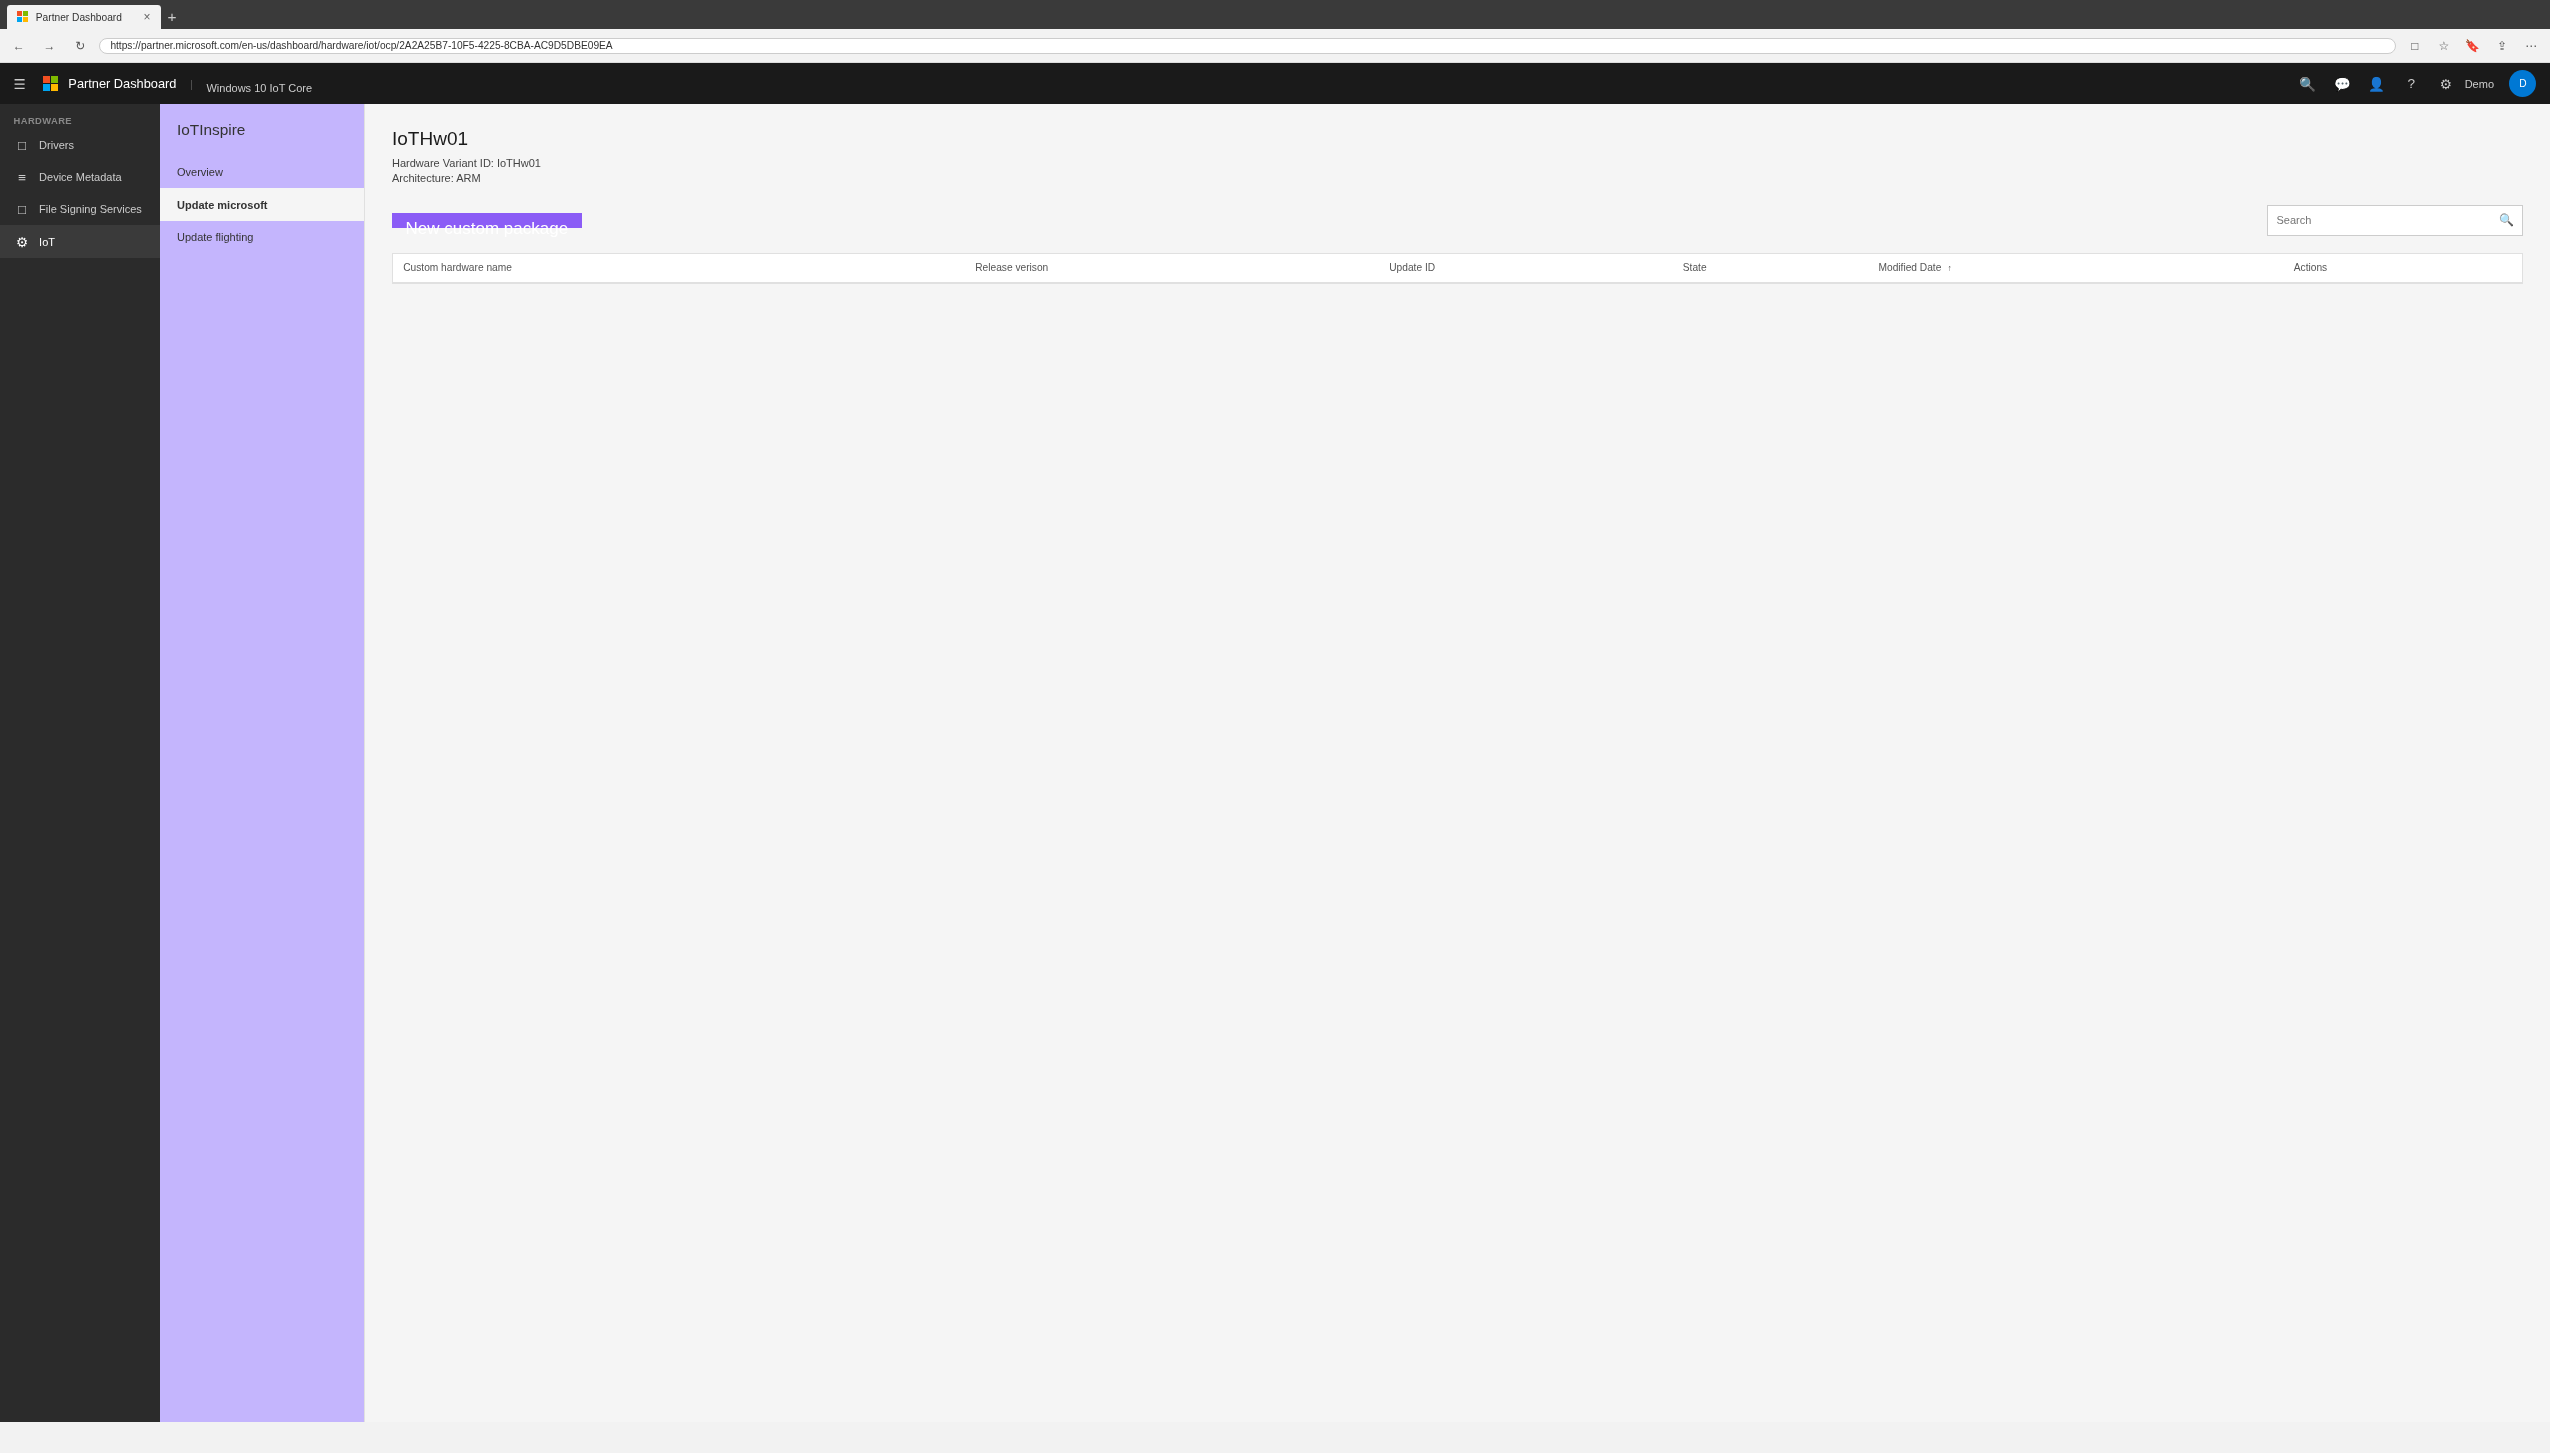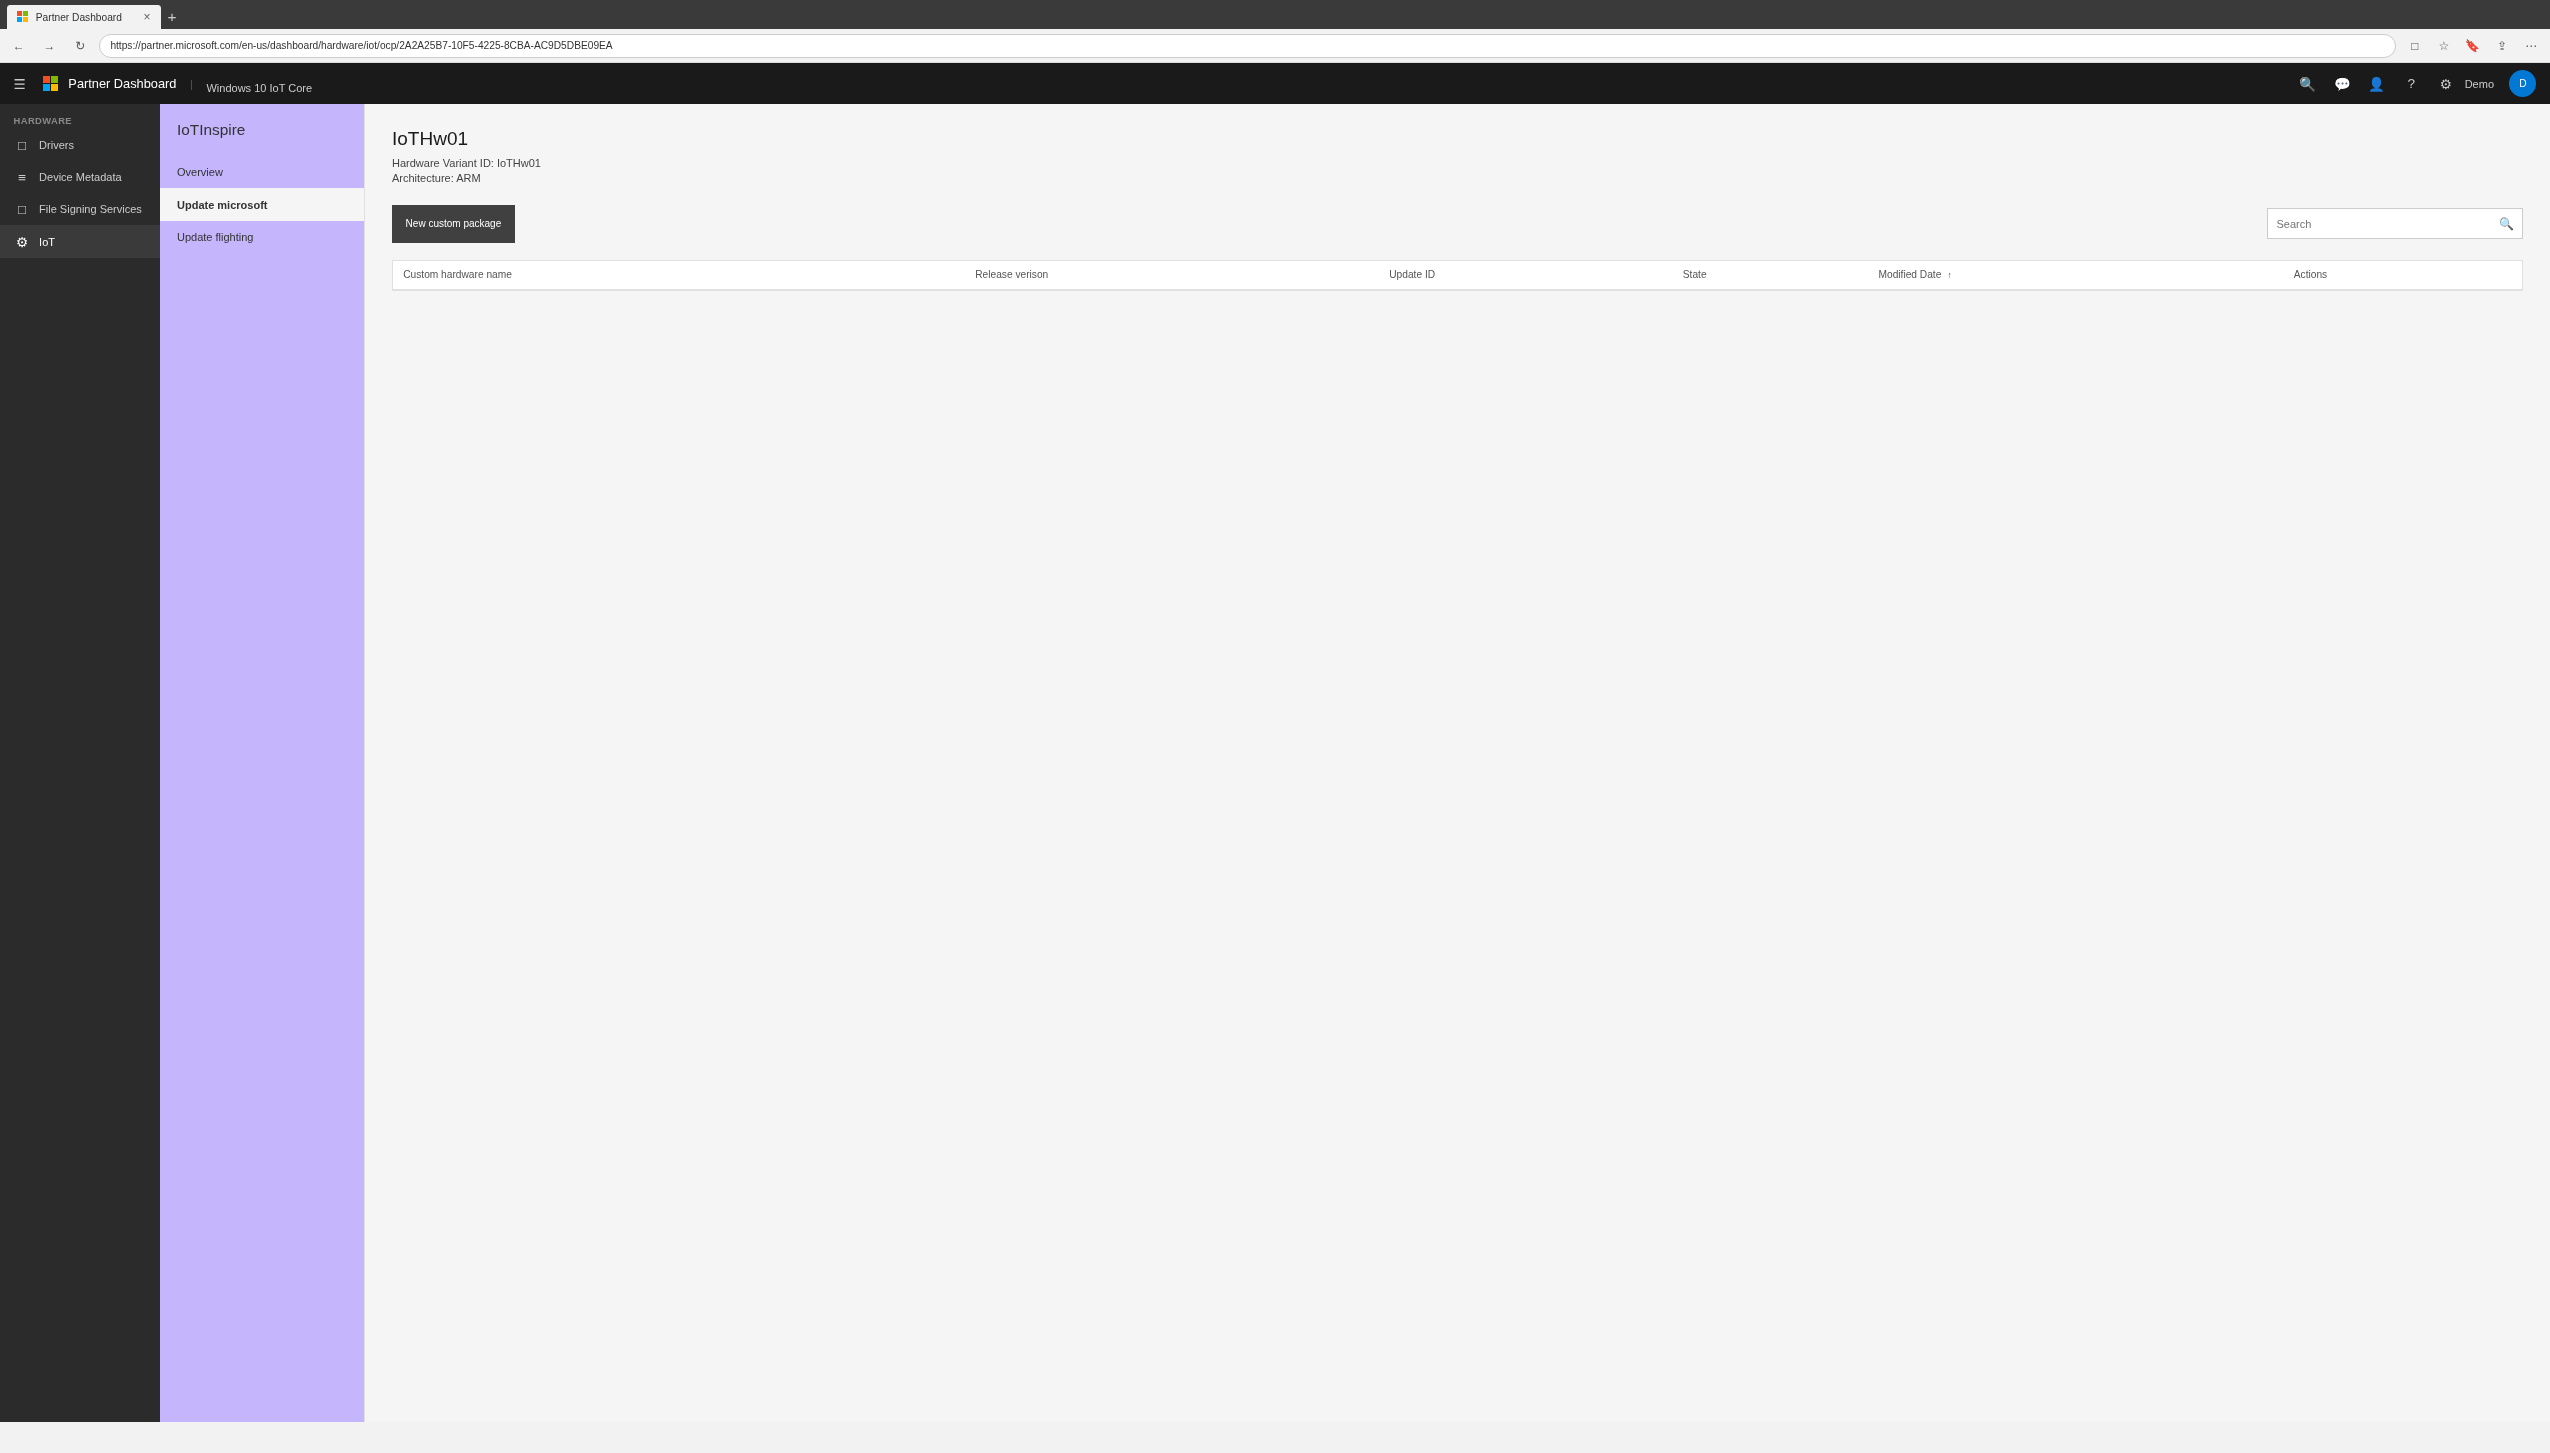--- a/index.html
+++ b/index.html
@@ -37,21 +37,21 @@
       width: 24px; height: 24px;
       border: none; background: none;
       cursor: pointer;
       color: #555;
       font-size: 12px;
       border-radius: 50%;
       display: flex; align-items: center; justify-content: center;
     }
     .address-bar {
       flex: 1;
-      height: 24px;
+      height: 16px;
       border: 0.9px solid #ccc;
       border-radius: 12px;
       padding: 0 10.2px;
       font-size: 10.2px;
       background: white;
       color: #333;
     }
     .address-icons { display: flex; gap: 5.1px; }
     .addr-icon-btn {
       width: 24px; height: 24px;
@@ -182,27 +182,27 @@
       color: #444;
       margin-bottom: 3.4px;
     }
     .content-toolbar {
       display: flex;
       align-items: center;
       gap: 13.6px;
       margin: 20.5px 0 17px;
     }
     .btn-primary {
-      background: #404040;
+      background: #8b5cf6;
       color: white;
       border: none;
       padding: 6.8px 13.6px;
-      font-size: 10px;
-      cursor: pointer;
-      height: 38px;
+      font-size: 17px;
+      cursor: pointer;
+      height: 15px;
     }
     .search-box {
       margin-left: auto;
       display: flex;
       align-items: center;
       border: 0.9px solid #ccc;
       background: white;
       height: 31px;
       width: 256px;
     }

